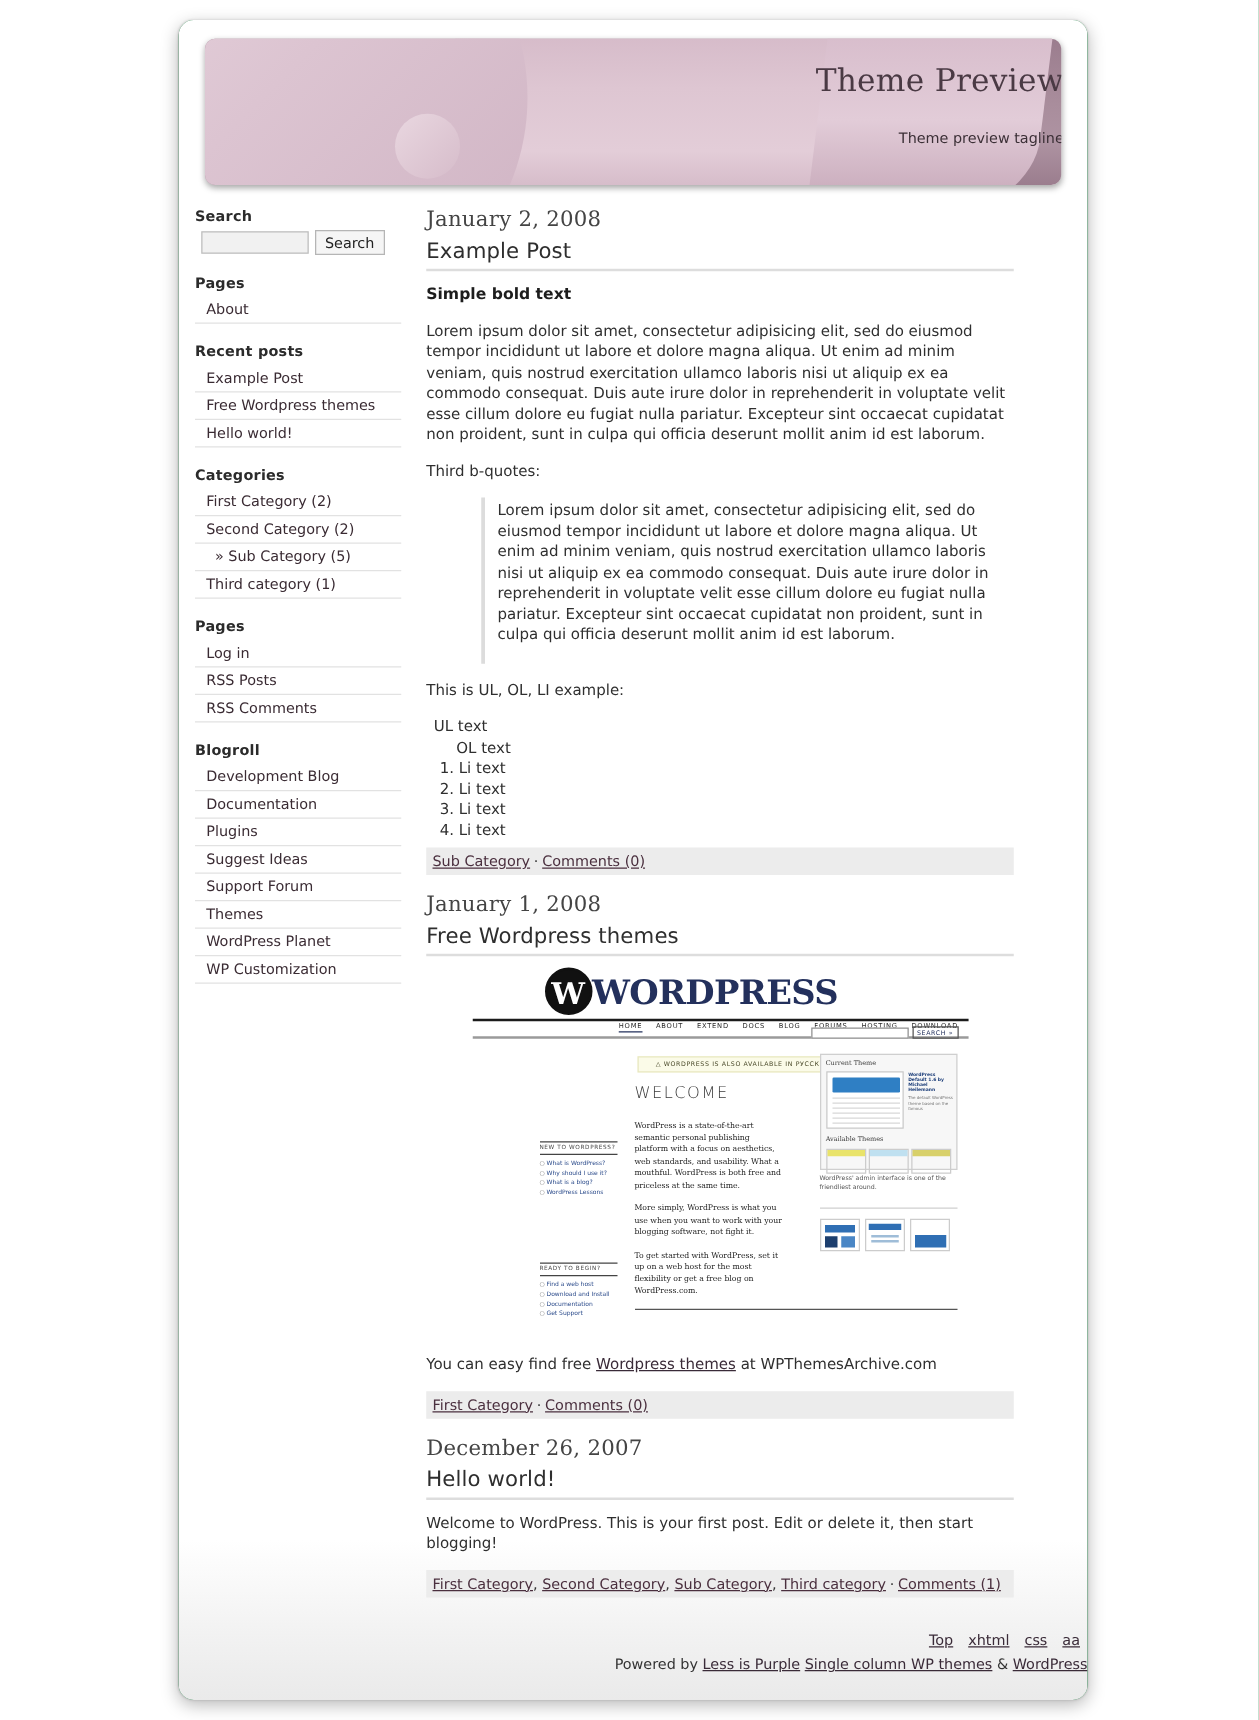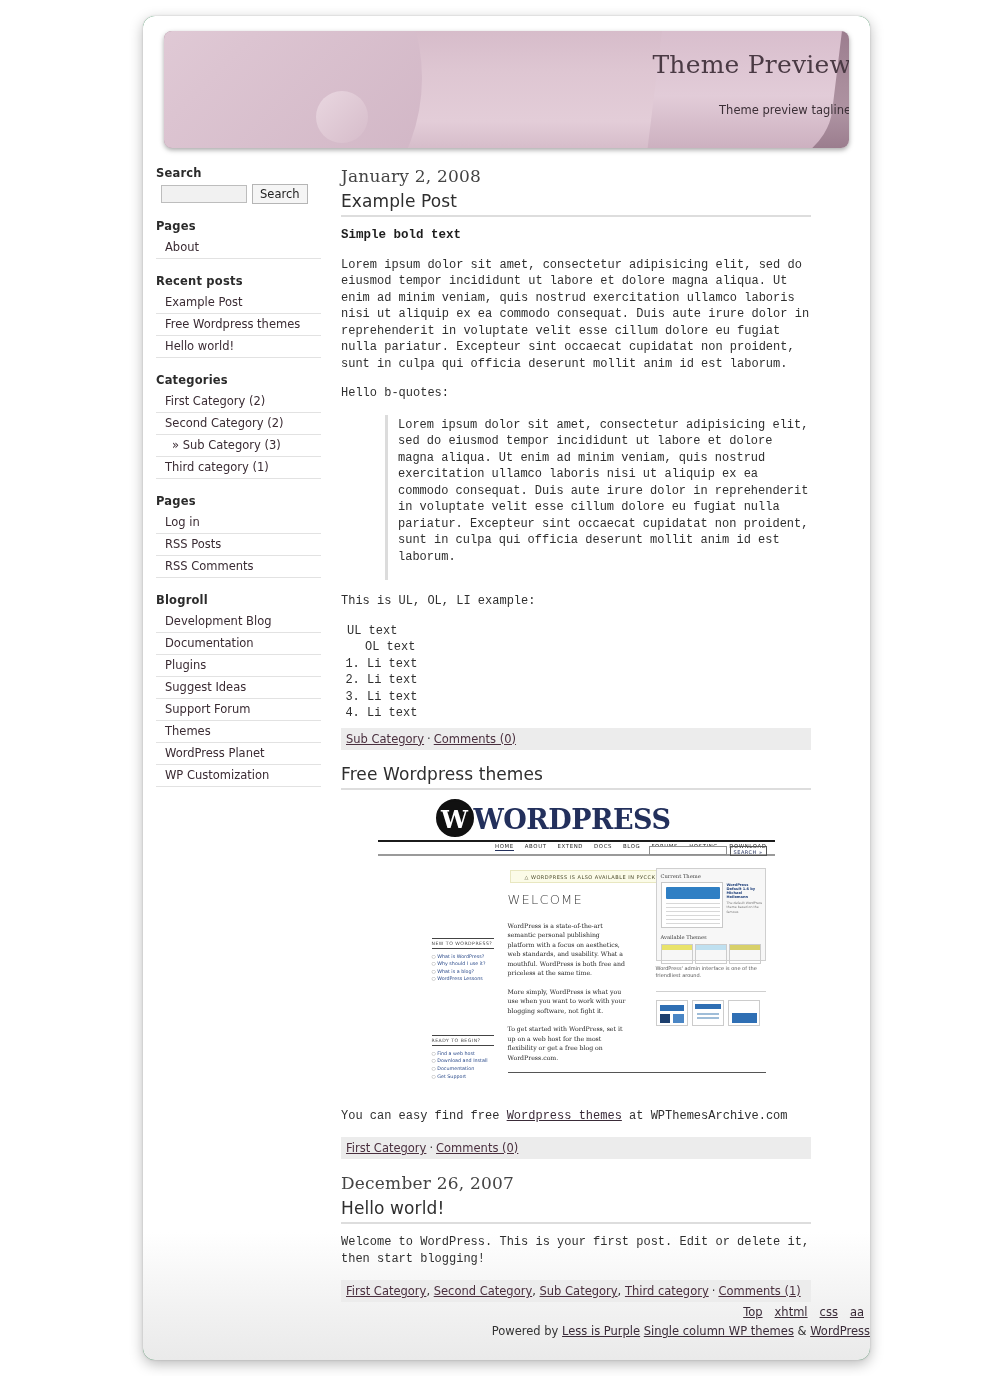--- a/index.html
+++ b/index.html
@@ -168,21 +168,21 @@
     font-family:"DejaVu Sans", sans-serif;
     font-size:17px;
     font-weight:normal;
     color:#2e2e2e;
     margin:0;
     padding-bottom:4px;
     border-bottom:2px solid #dddddd;
     letter-spacing:0.1px;
   }
   .post-title a{ color:#2e2e2e; text-decoration:none; }
-  .post-body{ padding-top:10px; font-size:12px; line-height:16.5px; color:#2f2f2f;font-family:Liberation Mono, monospace; }
+  .post-body{ padding-top:10px; font-size:12px; line-height:16.5px; color:#2f2f2f; }
   .post-body p{ margin:0 0 13px 0; }
   .post-body strong.lead{ font-size:12.5px; display:block; margin-bottom:13px; color:#1d1d1d; }
   blockquote{
     margin:0 0 13px 44px;
     padding:2px 0 2px 10px;
     border-left:3px solid #dcdcdc;
     font-size:12px;
     line-height:16.5px;
   }
   blockquote p{ margin:0; }
@@ -384,21 +384,21 @@
           <li><a href="#">Free Wordpress themes</a></li>
           <li><a href="#">Hello world!</a></li>
         </ul>
       </div>
 
       <div class="side-block">
         <div class="side-head">Categories</div>
         <ul class="side-list">
           <li><a href="#">First Category (2)</a></li>
           <li><a href="#">Second Category (2)</a></li>
-          <li class="side-sub"><a href="#">» Sub Category (3)</a></li>
+          <li class="side-sub"><a href="#">» Sub Category (5)</a></li>
           <li><a href="#">Third category (1)</a></li>
         </ul>
       </div>
 
       <div class="side-block">
         <div class="side-head">Pages</div>
         <ul class="side-list">
           <li><a href="#">Log in</a></li>
           <li><a href="#">RSS Posts</a></li>
           <li><a href="#">RSS Comments</a></li>
@@ -422,21 +422,21 @@
     </div>
 
     <div id="main">
 
       <div class="post">
         <div class="post-date">January 2, 2008</div>
         <h2 class="post-title"><a href="#">Example Post</a></h2>
         <div class="post-body">
           <strong class="lead">Simple bold text</strong>
           <p>Lorem ipsum dolor sit amet, consectetur adipisicing elit, sed do eiusmod tempor incididunt ut labore et dolore magna aliqua. Ut enim ad minim veniam, quis nostrud exercitation ullamco laboris nisi ut aliquip ex ea commodo consequat. Duis aute irure dolor in reprehenderit in voluptate velit esse cillum dolore eu fugiat nulla pariatur. Excepteur sint occaecat cupidatat non proident, sunt in culpa qui officia deserunt mollit anim id est laborum.</p>
-          <p>Hello b-quotes:</p>
+          <p>Third b-quotes:</p>
           <blockquote>
             <p>Lorem ipsum dolor sit amet, consectetur adipisicing elit, sed do eiusmod tempor incididunt ut labore et dolore magna aliqua. Ut enim ad minim veniam, quis nostrud exercitation ullamco laboris nisi ut aliquip ex ea commodo consequat. Duis aute irure dolor in reprehenderit in voluptate velit esse cillum dolore eu fugiat nulla pariatur. Excepteur sint occaecat cupidatat non proident, sunt in culpa qui officia deserunt mollit anim id est laborum.</p>
           </blockquote>
           <p>This is UL, OL, LI example:</p>
           <ul class="ul-plain">
             <li>UL text</li>
             <ul>
               <li>OL text</li>
             </ul>
           </ul>
@@ -446,20 +446,21 @@
             <li>Li text</li>
             <li>Li text</li>
           </ol>
         </div>
         <div class="post-meta">
           <a href="#">Sub Category</a><span class="meta-sep">·</span><a href="#">Comments (0)</a>
         </div>
       </div>
 
       <div class="post">
+        <div class="post-date">January 1, 2008</div>
         <h2 class="post-title"><a href="#">Free Wordpress themes</a></h2>
 
         <div id="wp-shot">
           <div id="wp-logo-row">
             <div id="wp-logo-mark">W</div>
             <div id="wp-logo-text">WORDPRESS</div>
           </div>
           <div id="wp-nav">
             <div id="wp-nav-inner">
               <span class="active">HOME</span>

